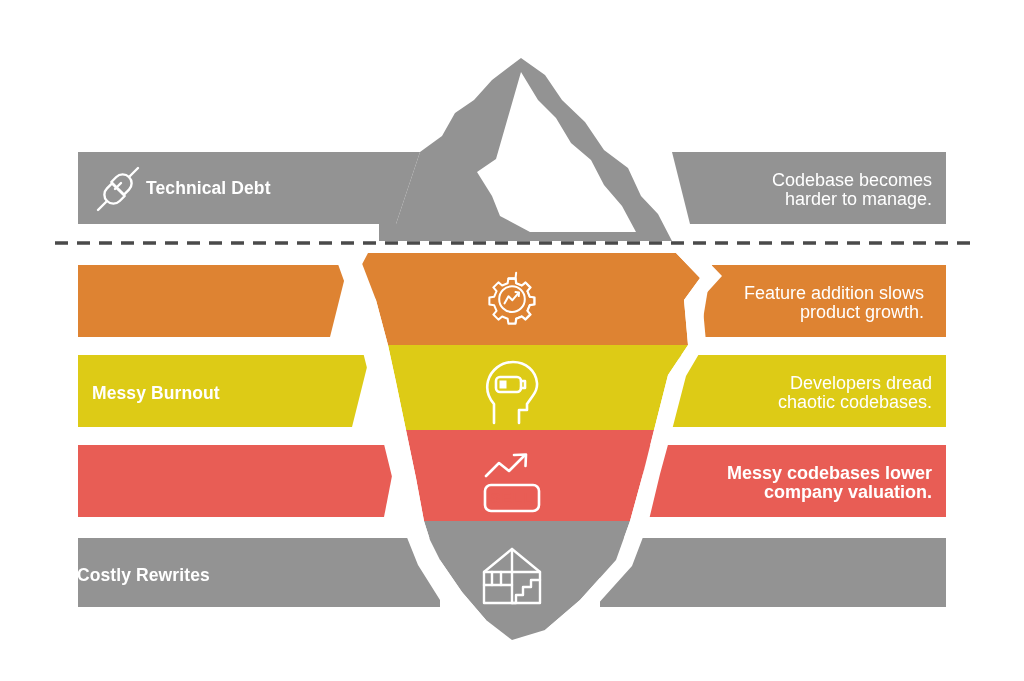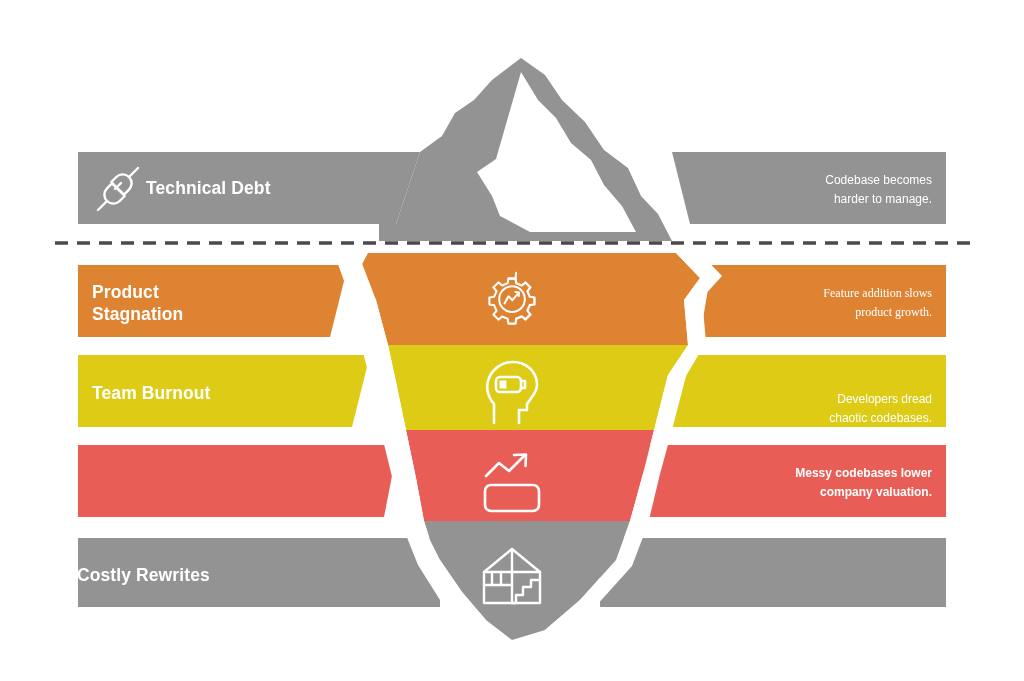--- a/index.html
+++ b/index.html
@@ -39,21 +39,21 @@
     color: #ffffff;
     font-weight: bold;
     font-size: 17.5px;
     line-height: 22px;
     letter-spacing: 0.1px;
     white-space: pre-line;
   }
   .row-desc {
     position: absolute;
     color: #ffffff;
-    font-size: 12px;
+    font-size: 18px;
     line-height: 19px;
     text-align: right;
     white-space: pre-line;
   }
 </style>
 </head>
 <body>
 
 <div id="stage">
 
@@ -167,27 +167,25 @@
     </g>
 
   </svg>
 
   <div class="overlay">
 
     <div class="row-title" style="left:146px; top:177px;">Technical Debt</div>
     <div class="row-desc" style="right:92px; top:171px; width:230px;">Codebase becomes
 harder to manage.</div>
 
-    <div class="row-title" style="left:92px; top:281px;">Product
-Stagnation</div>
-    <div class="row-desc" style="right:92px; top:284px; width:230px;font-family:Liberation Serif, serif;">Feature addition slows
+    <div class="row-desc" style="right:100px; top:284px; width:230px;">Feature addition slows
 product growth.</div>
 
-    <div class="row-title" style="left:92px; top:382px;">Team Burnout</div>
-    <div class="row-desc" style="right:92px; top:374px; width:230px;margin-top:16px;">Developers dread
+    <div class="row-title" style="left:92px; top:382px;">Messy Burnout</div>
+    <div class="row-desc" style="right:92px; top:374px; width:230px;">Developers dread
 chaotic codebases.</div>
 
     <div class="row-desc" style="right:92px; top:464px; width:230px;font-weight:bold;">Messy codebases lower
 company valuation.</div>
 
     <div class="row-title" style="left:77px; top:564px;">Costly Rewrites</div>
 
     <div style="position:absolute; left:485px; top:489px; width:54px;
                 text-align:center; color:#E85D55; font-weight:bold;
                 font-size:15px; letter-spacing:1.2px;">SELL</div>

